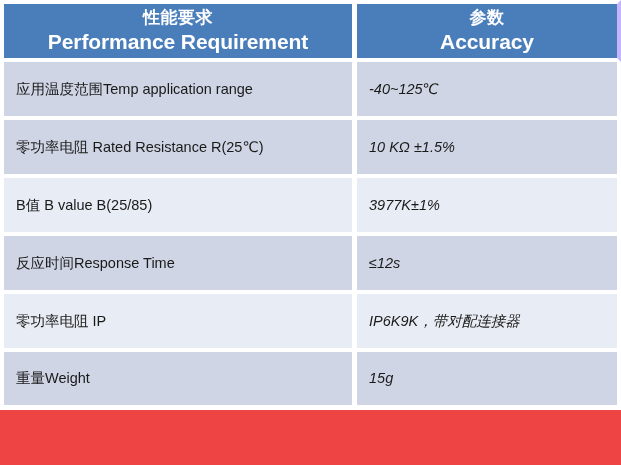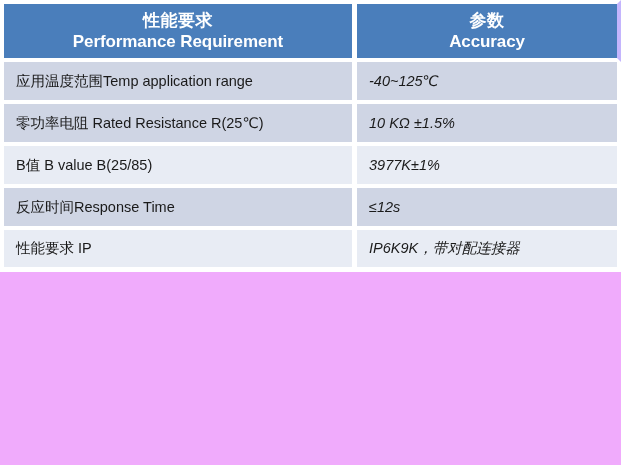--- a/index.html
+++ b/index.html
@@ -7,21 +7,21 @@
     margin: 0;
     padding: 0;
     background: #ffffff;
   }
   body {
     font-family: "Liberation Sans", "DejaVu Sans", sans-serif;
   }
   .spec-table-wrap {
     width: 621px;
     height: 465px;
-    background: #f0abfc;
+    background: #ef4444;
     box-sizing: border-box;
     overflow: hidden;
     position: relative;
   }
   .spec-table {
     width: 621px;
     border-collapse: separate;
     border-spacing: 0;
     table-layout: fixed;
   }
@@ -51,28 +51,28 @@
     border-right: 4px solid #c4b5fd;
   }
   .hd-cn {
     display: block;
     font-size: 17px;
     font-weight: bold;
     letter-spacing: 0.5px;
   }
   .hd-en {
     display: block;
-    font-size: 17px;
+    font-size: 21px;
     font-weight: bold;
     letter-spacing: -0.1px;
   }
 
   
   tbody td {
-    height: 42px;
+    height: 58px;
     padding: 0 0 0 12px;
     box-sizing: border-box;
     vertical-align: middle;
     font-size: 14.5px;
     color: #1a1a1a;
     line-height: 1.3;
     border-bottom: 4px solid #ffffff;
     white-space: nowrap;
     overflow: hidden;
   }
@@ -121,18 +121,22 @@
       </tr>
       <tr class="row-light">
         <td class="cell-req">B值 B value B(25/85)</td>
         <td class="cell-par">3977K±1%</td>
       </tr>
       <tr class="row-dark">
         <td class="cell-req">反应时间Response Time</td>
         <td class="cell-par">≤12s</td>
       </tr>
       <tr class="row-light">
-        <td class="cell-req">性能要求 IP</td>
+        <td class="cell-req">零功率电阻 IP</td>
         <td class="cell-par">IP6K9K，带对配连接器</td>
+      </tr>
+      <tr class="row-dark">
+        <td class="cell-req">重量Weight</td>
+        <td class="cell-par">15g</td>
       </tr>
     </tbody>
   </table>
 </div>
 
 </body></html>

